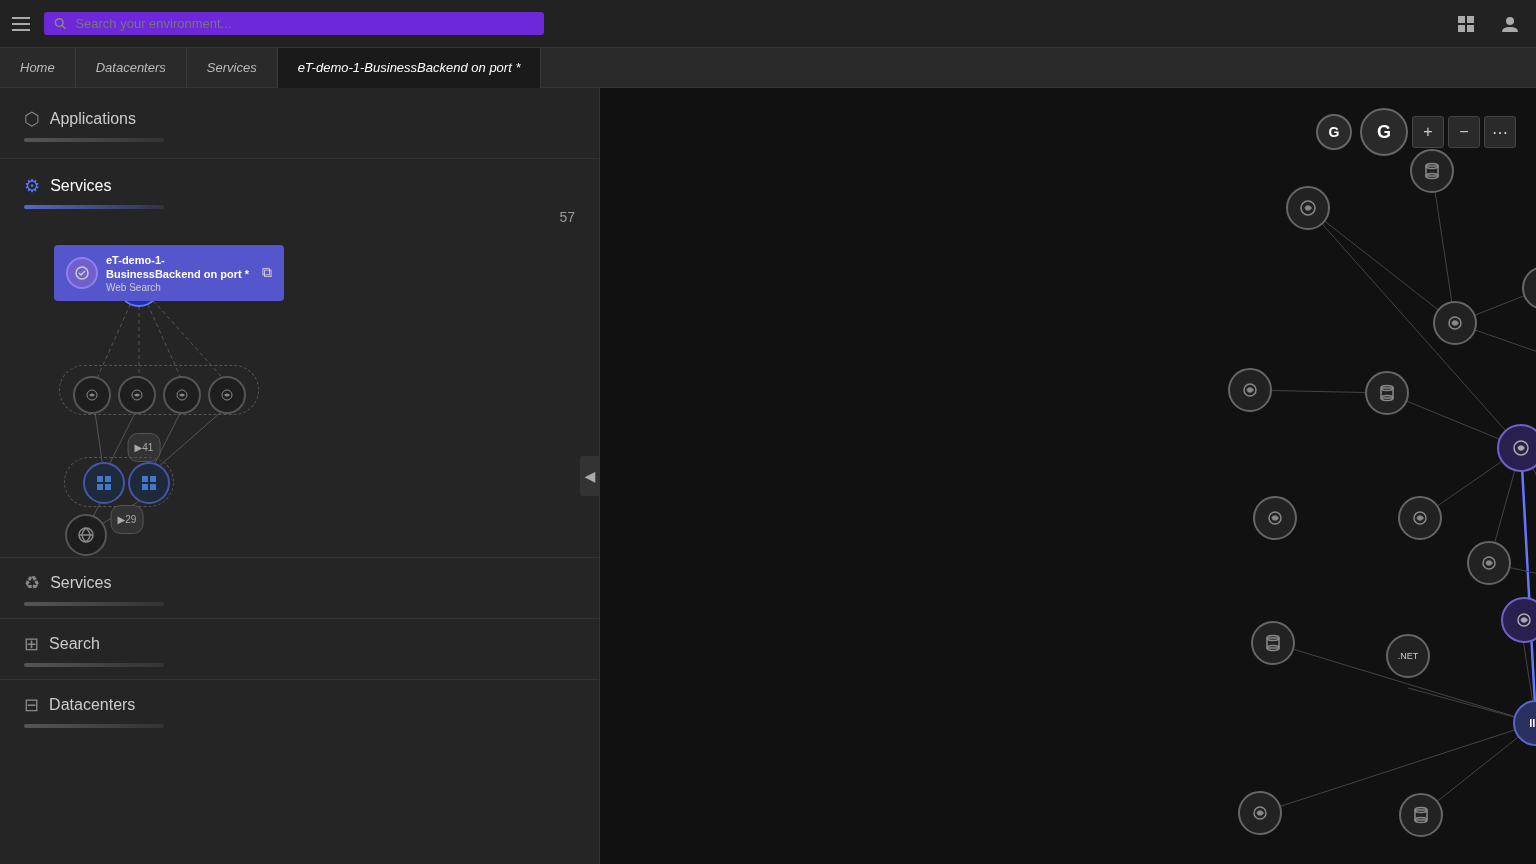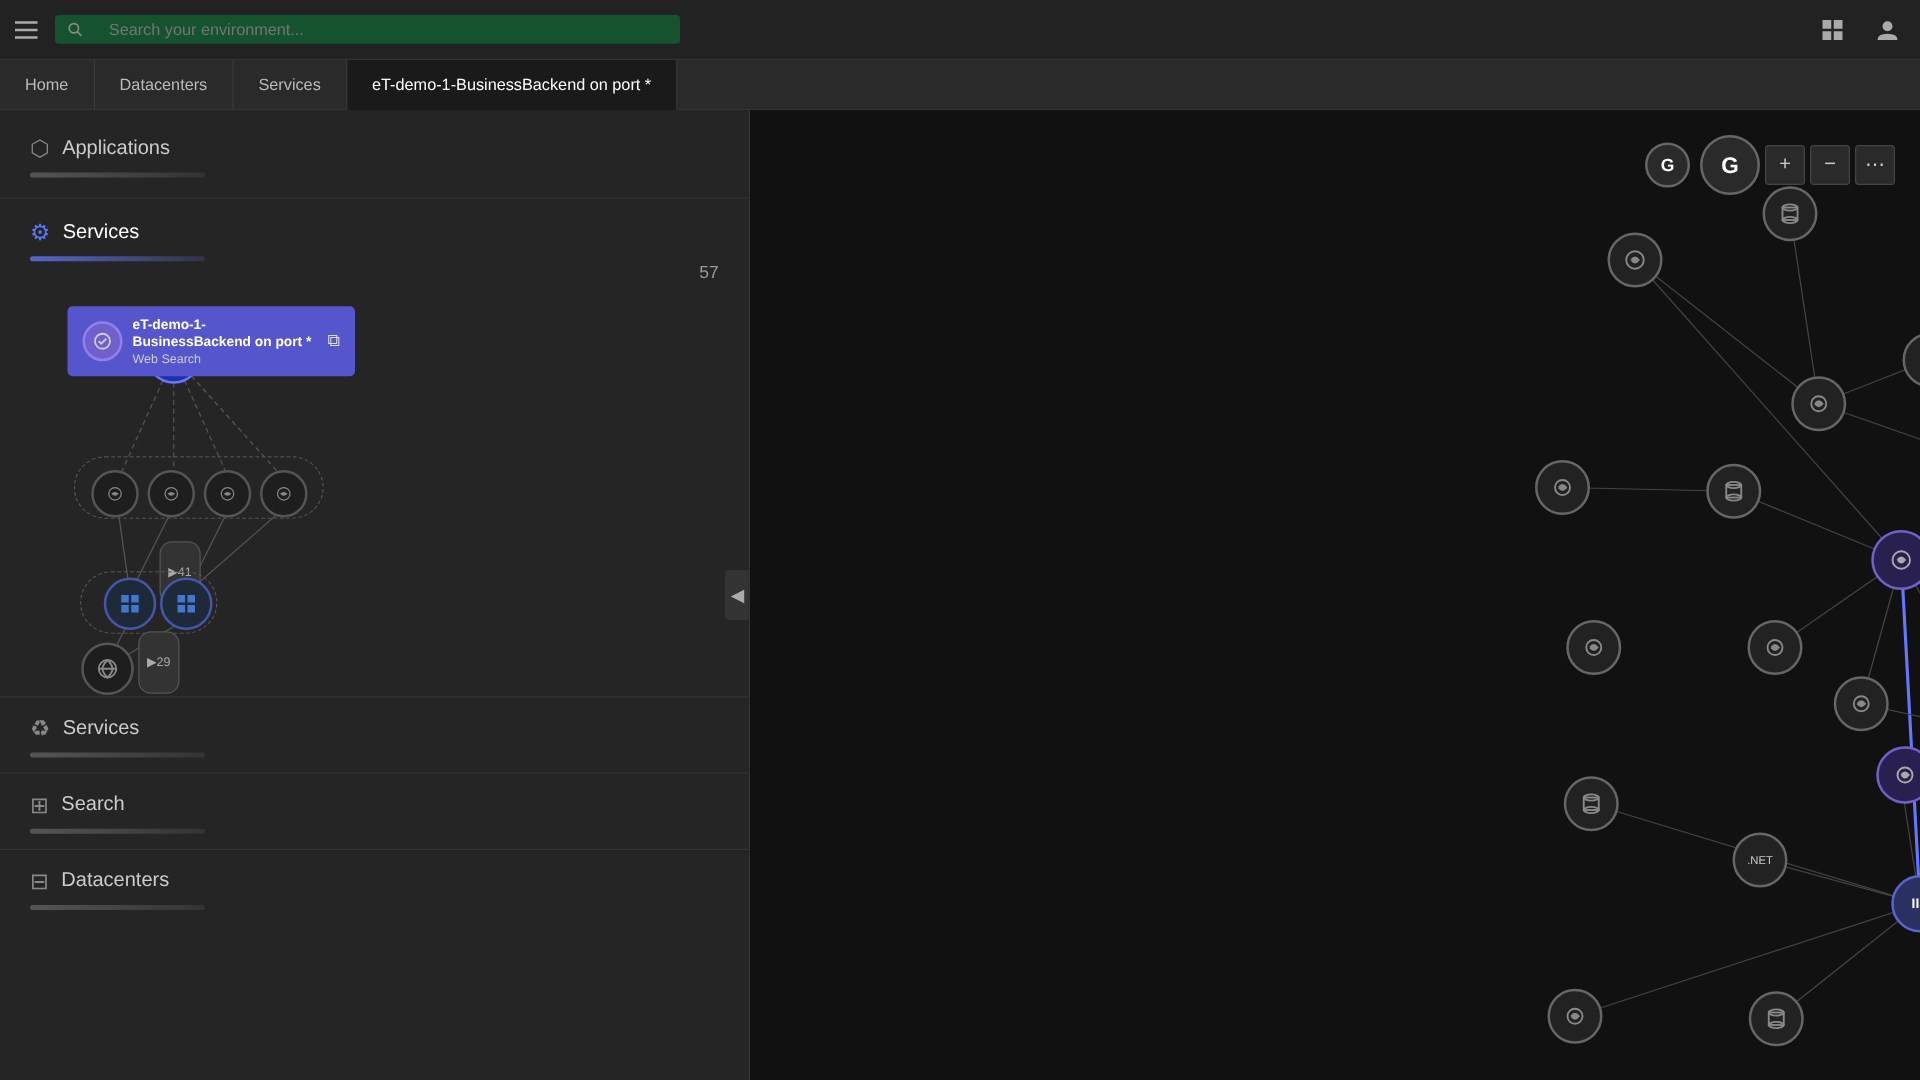--- a/index.html
+++ b/index.html
@@ -23,45 +23,46 @@
       gap: 8px;
     }
     .hamburger-icon {
       width: 24px; height: 24px;
       display: flex; flex-direction: column; justify-content: center; gap: 4px;
       cursor: pointer;
     }
     .hamburger-icon span { display: block; width: 18px; height: 2px; background: #aaa; }
     .search-bar {
       display: flex; align-items: center;
-      background: #14532d;
+      background: #6d28d9;
       border-radius: 3px;
       padding: 4px 10px;
       flex: 1; max-width: 500px;
-      gap: 20px;
+      gap: 8px;
     }
     .search-bar input {
       background: transparent; border: none; outline: none;
       color: #aaa; font-size: 13px; width: 100%;
     }
     .top-right-icons { margin-left: auto; display: flex; gap: 16px; align-items: center; }
     .top-right-icons .icon-btn {
       width: 28px; height: 28px;
       display: flex; align-items: center; justify-content: center;
       cursor: pointer; color: #aaa; font-size: 18px;
     }
 
     
     .breadcrumb-bar {
       display: flex;
       align-items: center;
       height: 40px;
       background: #2a2a2a;
       border-bottom: 1px solid #333;
       padding: 0 0;
+      font-style: italic;
     }
     .breadcrumb-item {
       padding: 0 20px;
       height: 40px;
       line-height: 40px;
       font-size: 13px;
       color: #bbb;
       cursor: pointer;
       border-right: 1px solid #3a3a3a;
       white-space: nowrap;
@@ -204,21 +205,21 @@
       position: absolute; top: 0; left: 0; width: 100%; height: 100%;
       pointer-events: none;
     }
 
     
     .badge {
       position: absolute;
       background: #333;
       border: 1px solid #555;
       border-radius: 10px;
-      padding: 18px 6px;
+      padding: 8px 6px;
       font-size: 10px;
       color: #aaa;
       white-space: nowrap;
       transform: translateX(-50%);
     }
 
     
     .sidebar-tooltip {
       position: absolute;
       background: #5555cc;
@@ -597,21 +598,21 @@
     <div class="node" style="left:673px; top:555px;">
       <div class="node-circle">
         <svg width="20" height="20" viewBox="0 0 20 20" fill="none" stroke="#888" stroke-width="1.5">
           <ellipse cx="10" cy="5" rx="6" ry="2.5"></ellipse>
             <rect x="4" y="5" width="12" height="10"></rect>
           <ellipse cx="10" cy="15" rx="6" ry="2.5"></ellipse>
         </svg>
       </div>
     </div>
 
-    <div class="node" style="left:808px; top:600px;">
+    <div class="node" style="left:808px; top:568px;">
       <div class="node-circle" style="font-size:9px; color:#ccc;">.NET</div>
     </div>
 
     <div class="node" style="left:936px; top:635px;">
       <div class="node-circle iis" style="width:46px;height:46px; font-size:11px;">IIS</div>
     </div>
 
     <div class="node" style="left:660px; top:725px;">
       <div class="node-circle">
         <svg width="18" height="18" viewBox="0 0 18 18" fill="none" stroke="#888" stroke-width="1.5">

